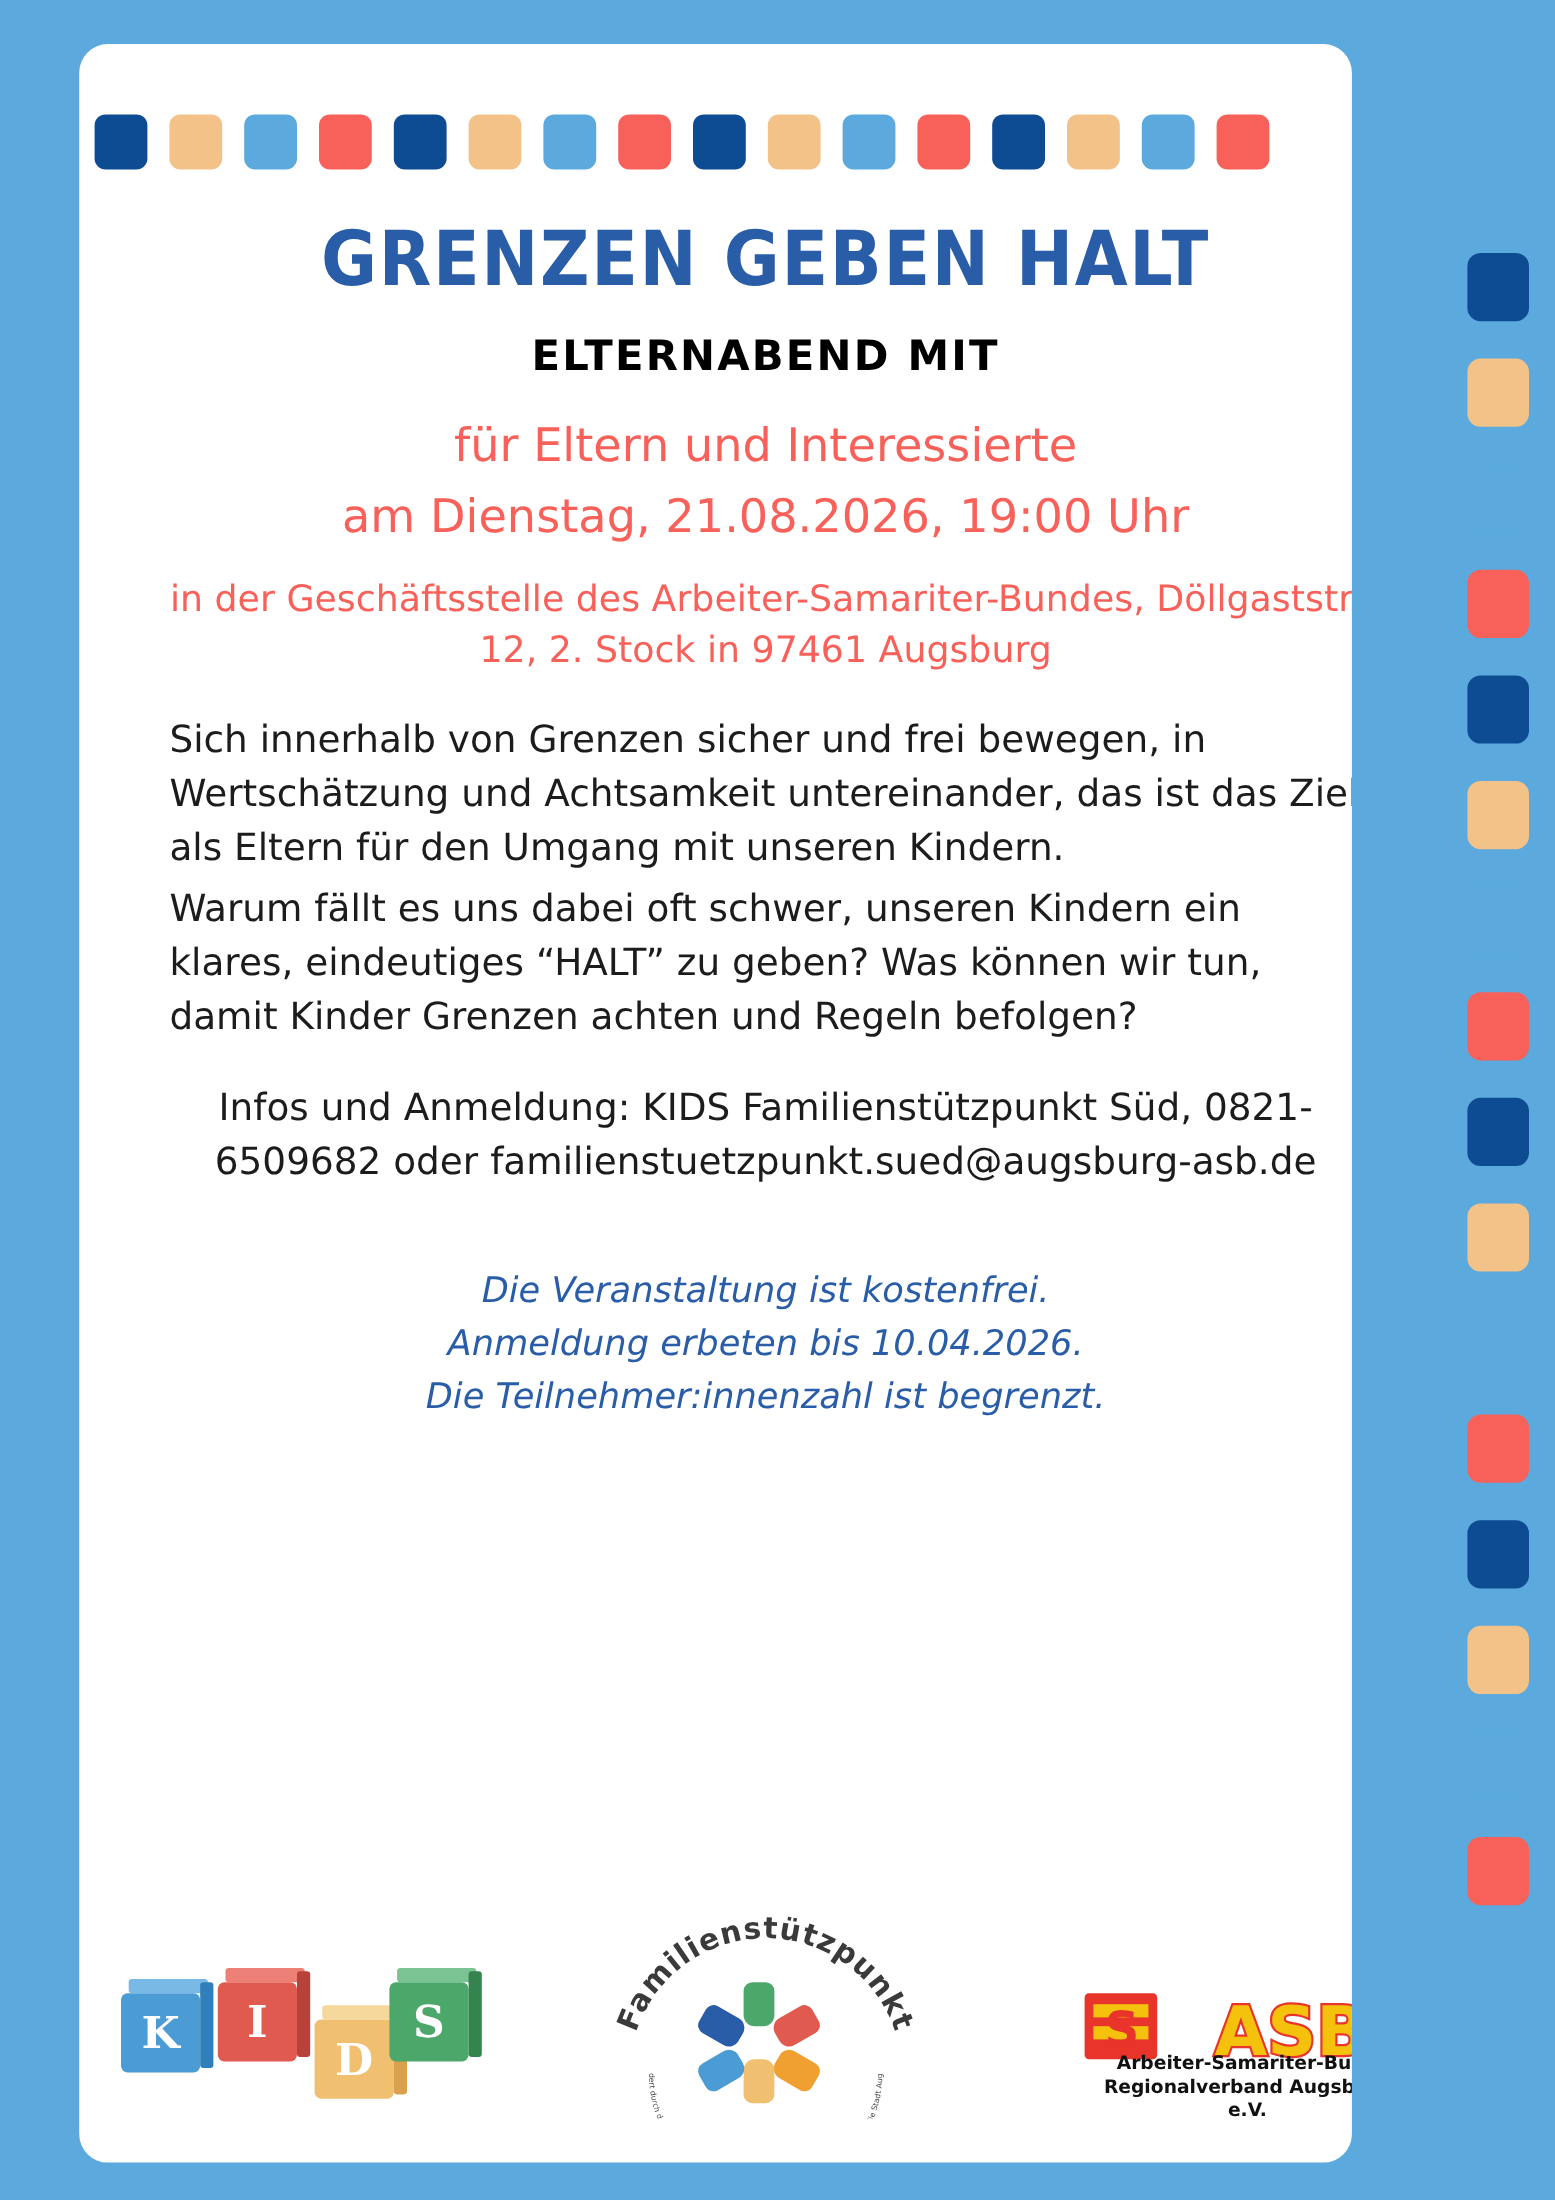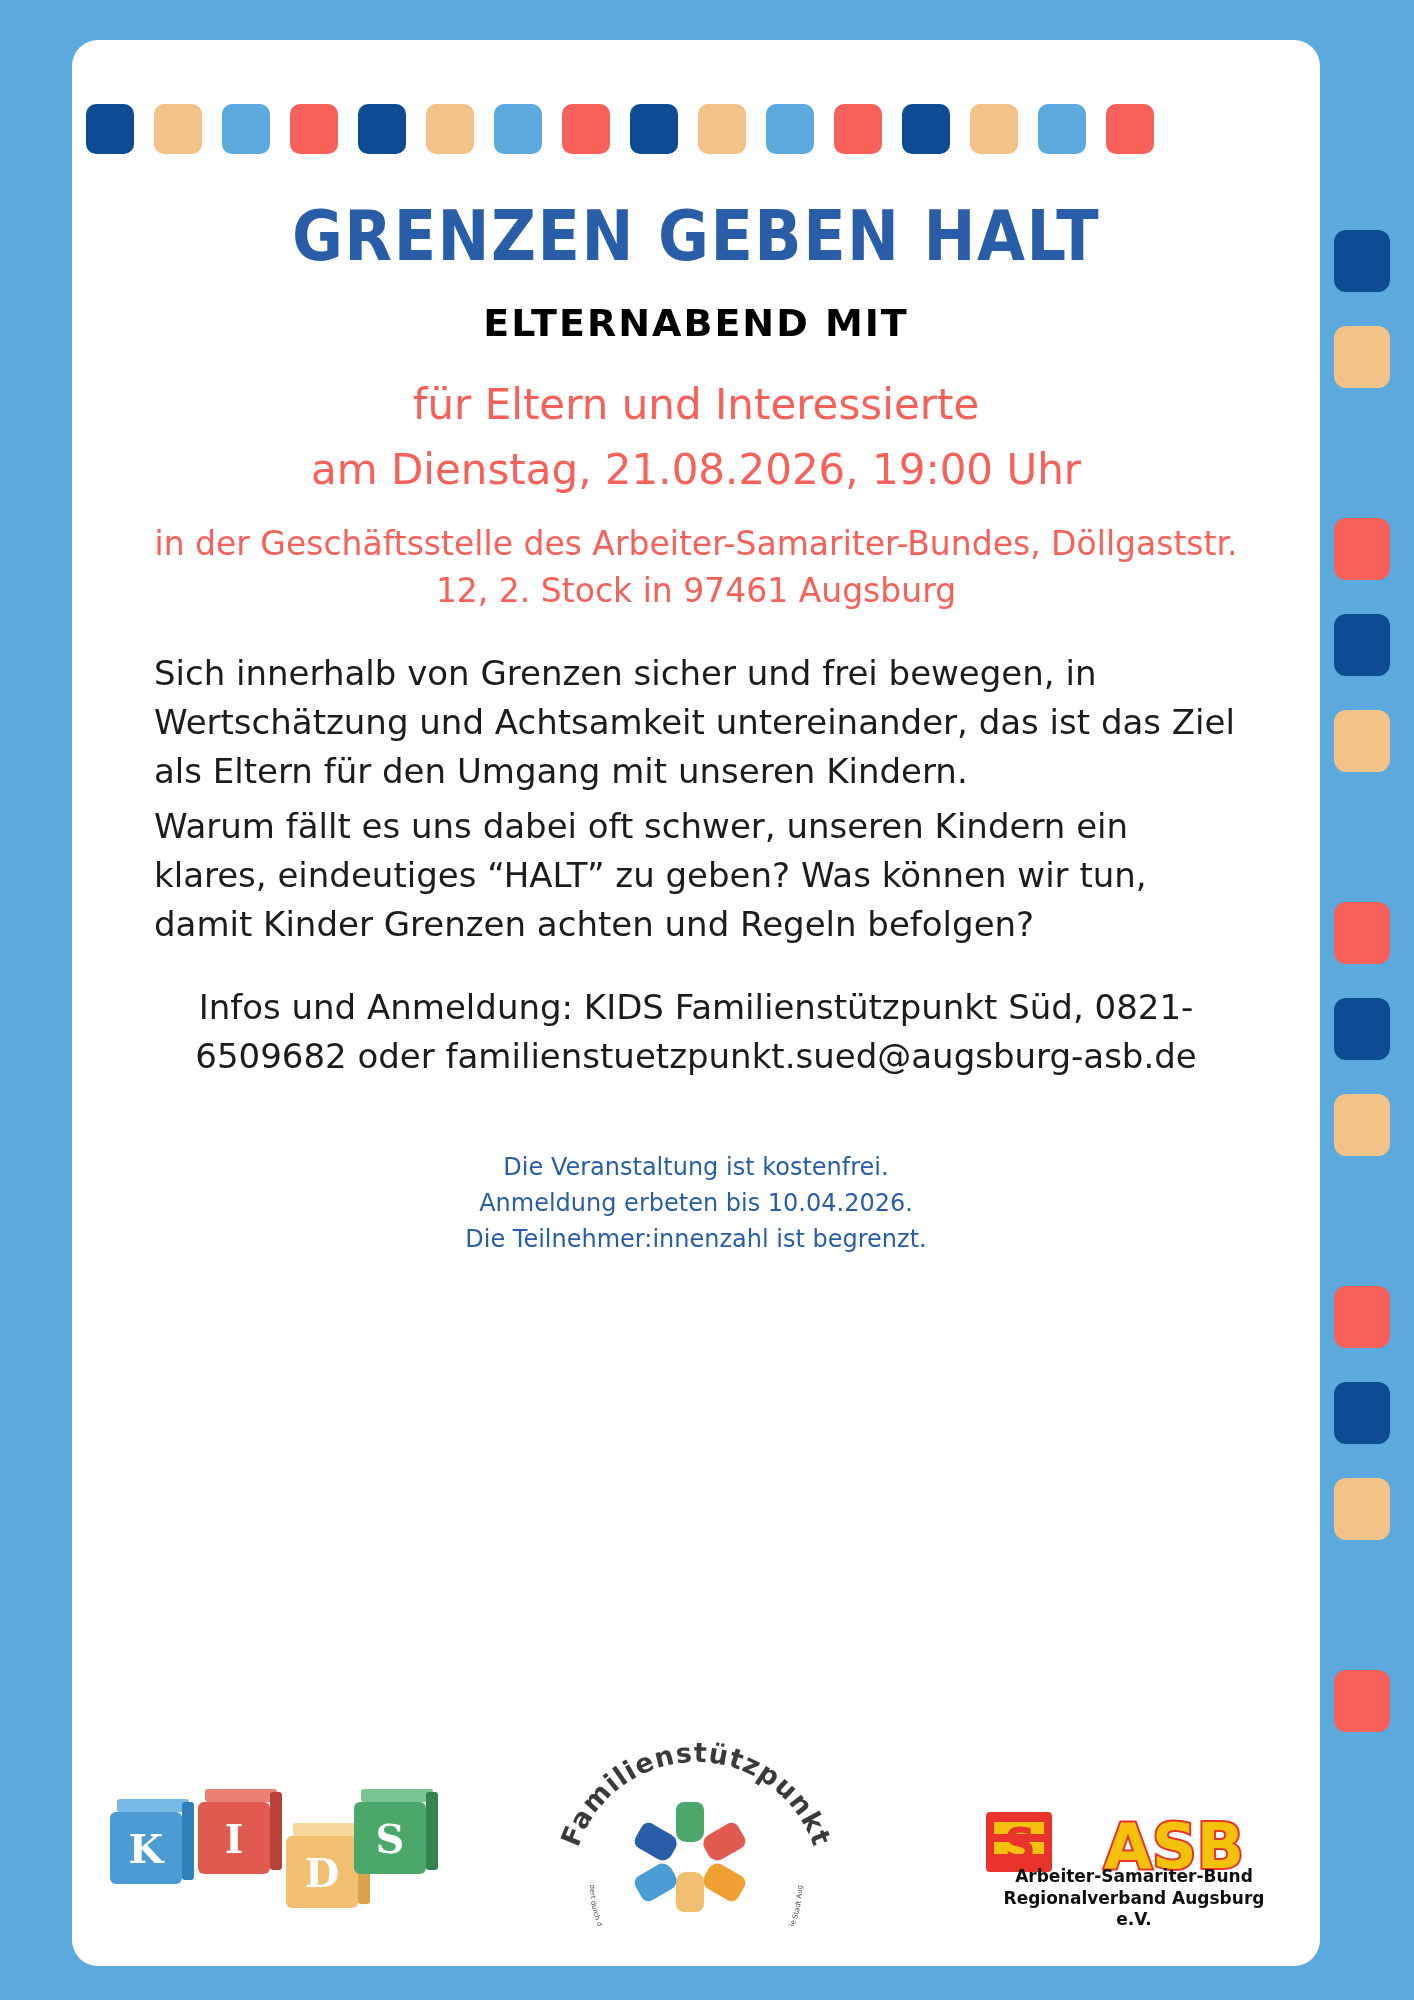--- a/index.html
+++ b/index.html
@@ -19,21 +19,21 @@
     width: 1414px;
     height: 2000px;
     background: #5BA9DD;
   }
 
   
   .card {
     position: absolute;
     left: 72px;
     top: 40px;
-    width: 1248px;
+    width: 1157px;
     height: 1926px;
     background: #FFFFFF;
     border-radius: 26px;
     box-sizing: border-box;
     overflow: hidden;
   }
 
   
   .top-blocks {
     position: absolute;
@@ -138,24 +138,25 @@
 
   .contact {
     font-size: 34px;
     color: #1C1C1C;
     line-height: 1.45;
     margin: 0 0 68px 0;
     padding: 0 38px;
   }
 
   .notes {
-    font-size: 24px;
+    font-size: 32px;
     color: #2A5DA8;
     line-height: 1.5;
     margin: 0;
+    font-style: italic;
   }
 
   
   .footer {
     position: absolute;
     left: 0;
     bottom: 26px;
     width: 1248px;
     height: 210px;
   }

